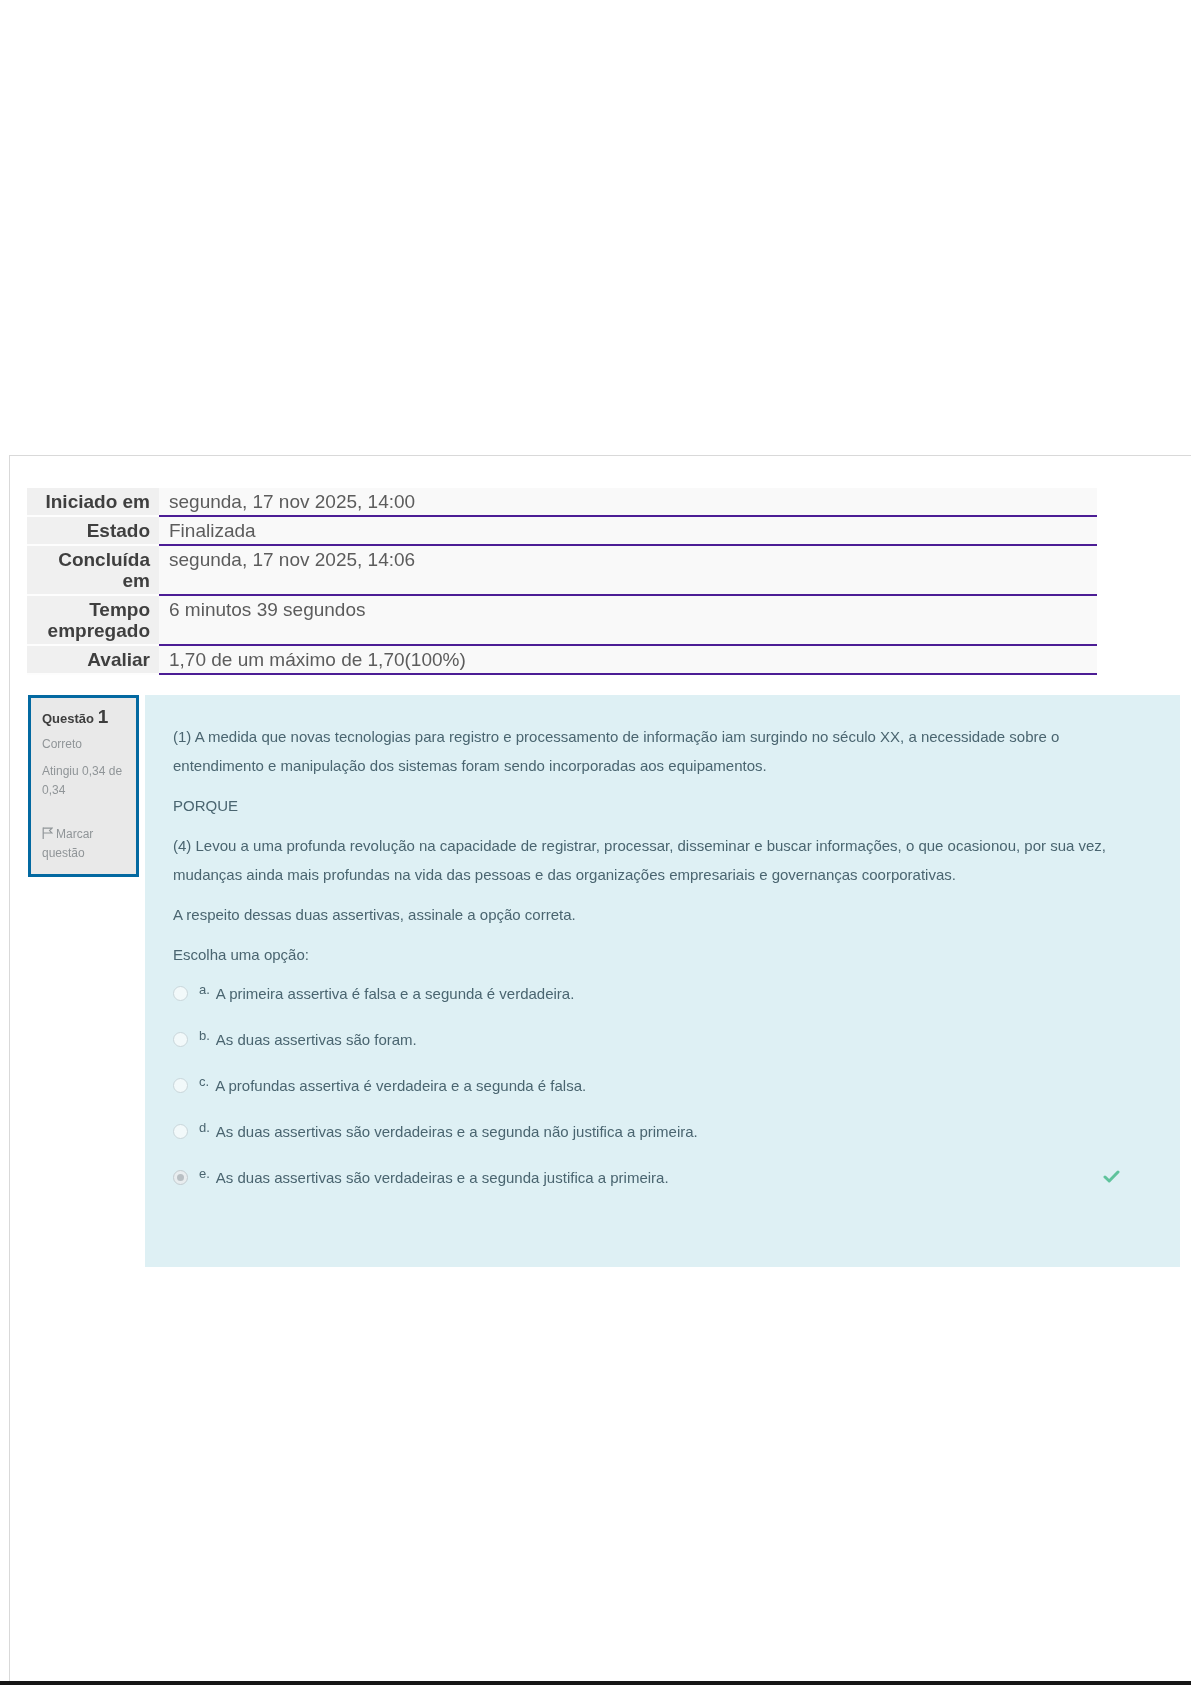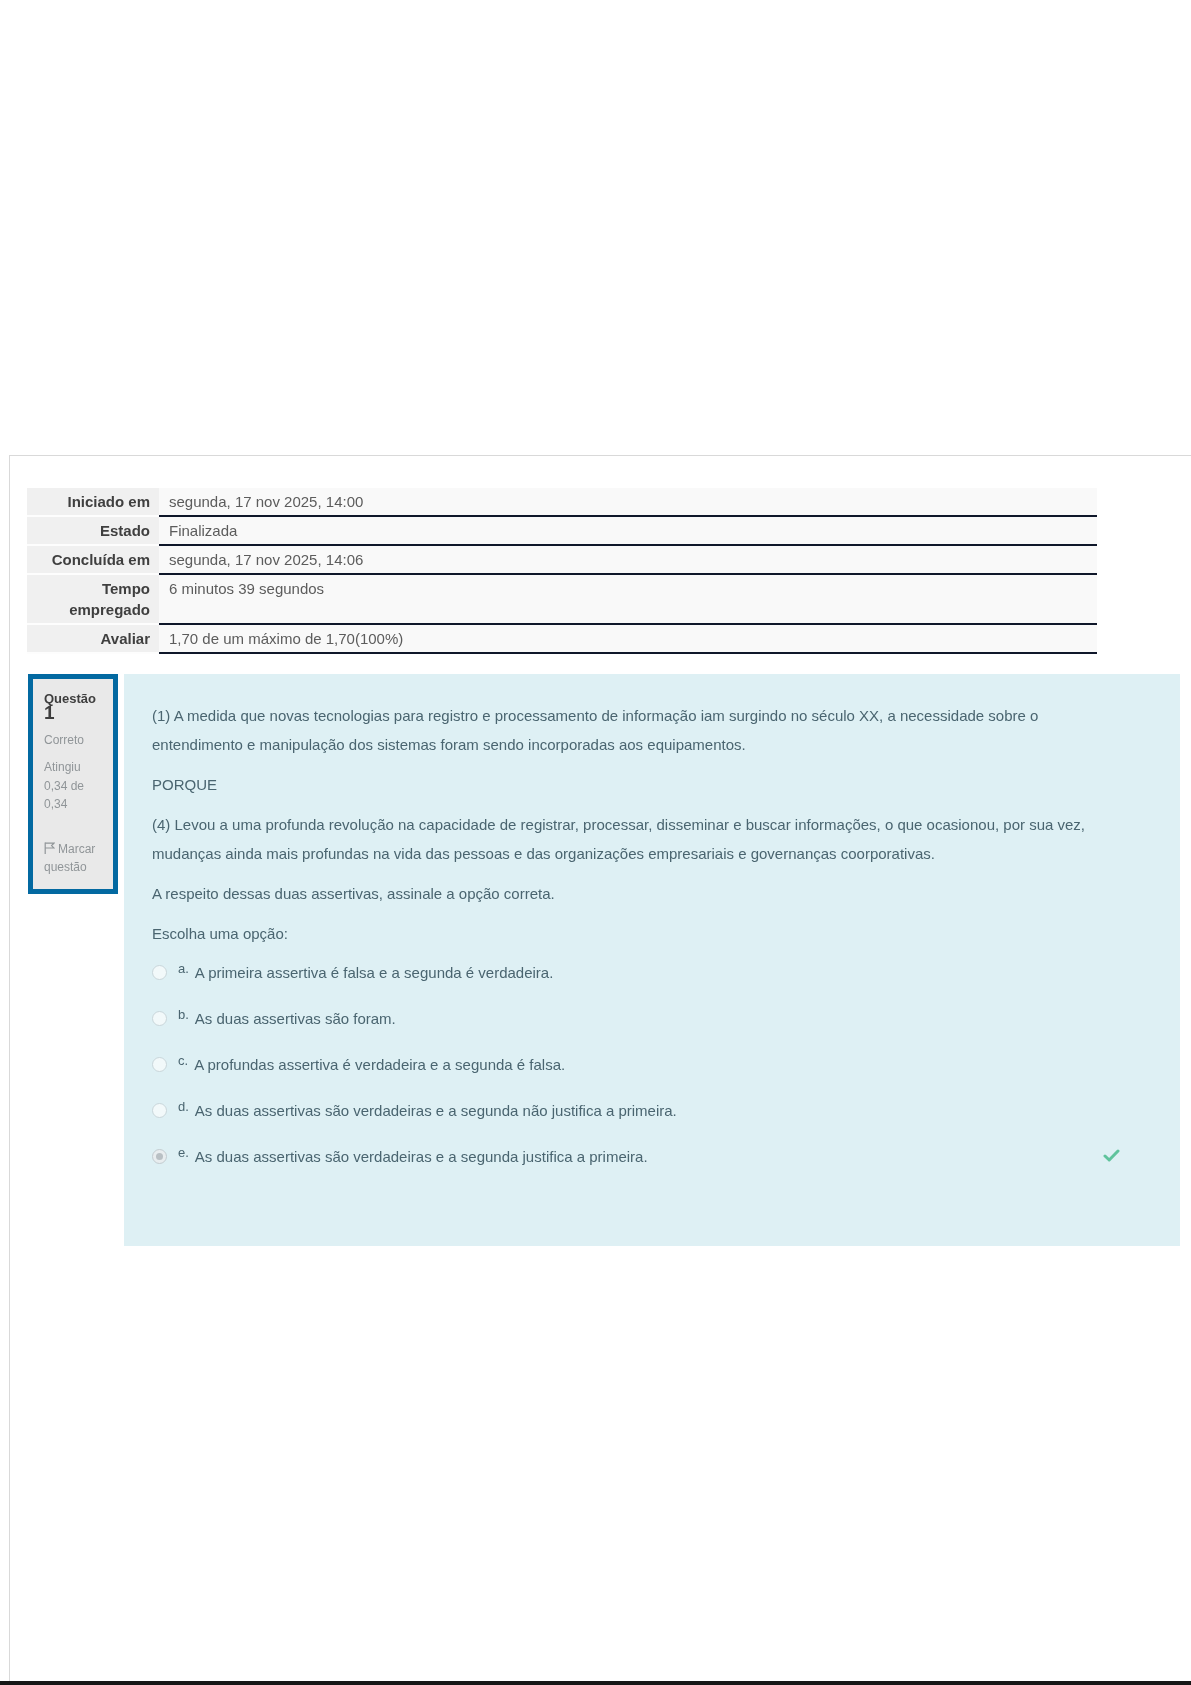--- a/index.html
+++ b/index.html
@@ -28,54 +28,54 @@
     width: 100%; height: 4px;
     background: #161616;
   }
 
   
   table.summary {
     margin: 32px 0 0 17px;
     width: 1070px;
     border-collapse: separate;
     border-spacing: 0;
-    font-size: 15px;
+    font-size: 19px;
   }
   table.summary th {
     width: 132px;
     text-align: right;
     background: #f0f0f0;
     color: #3f3f3f;
     font-weight: bold;
     padding: 3px 9px 3px 6px;
     vertical-align: top;
     border-bottom: 2px solid #fdfdfd;
     line-height: 21px;
   }
   table.summary td {
     background: #f9f9f9;
     color: #5c5c5c;
     padding: 3px 10px;
-    border-bottom: 2px solid #0f172a;
+    border-bottom: 2px solid #4c1d95;
     line-height: 21px;
     vertical-align: top;
   }
 
   
   .question-row {
     display: flex;
     align-items: flex-start;
     margin: 20px 0 0 18px;
   }
 
   .info-box {
-    width: 90px;
+    width: 111px;
     min-height: 152px;
     background: #e9e9e9;
-    border: 5px solid #0369a1;
+    border: 3px solid #0369a1;
     padding: 12px 10px 12px 11px;
     font-size: 12px;
     color: #909598;
     flex: none;
   }
   .info-title { color: #3e3e3e; font-weight: bold; font-size: 13px; }
   .info-title .num { font-size: 19px; line-height: 14px; }
   .info-status { margin-top: 11px; }
   .info-grade { margin-top: 11px; line-height: 1.55; }
   .info-flag { margin-top: 26px; line-height: 1.55; cursor: pointer; }

